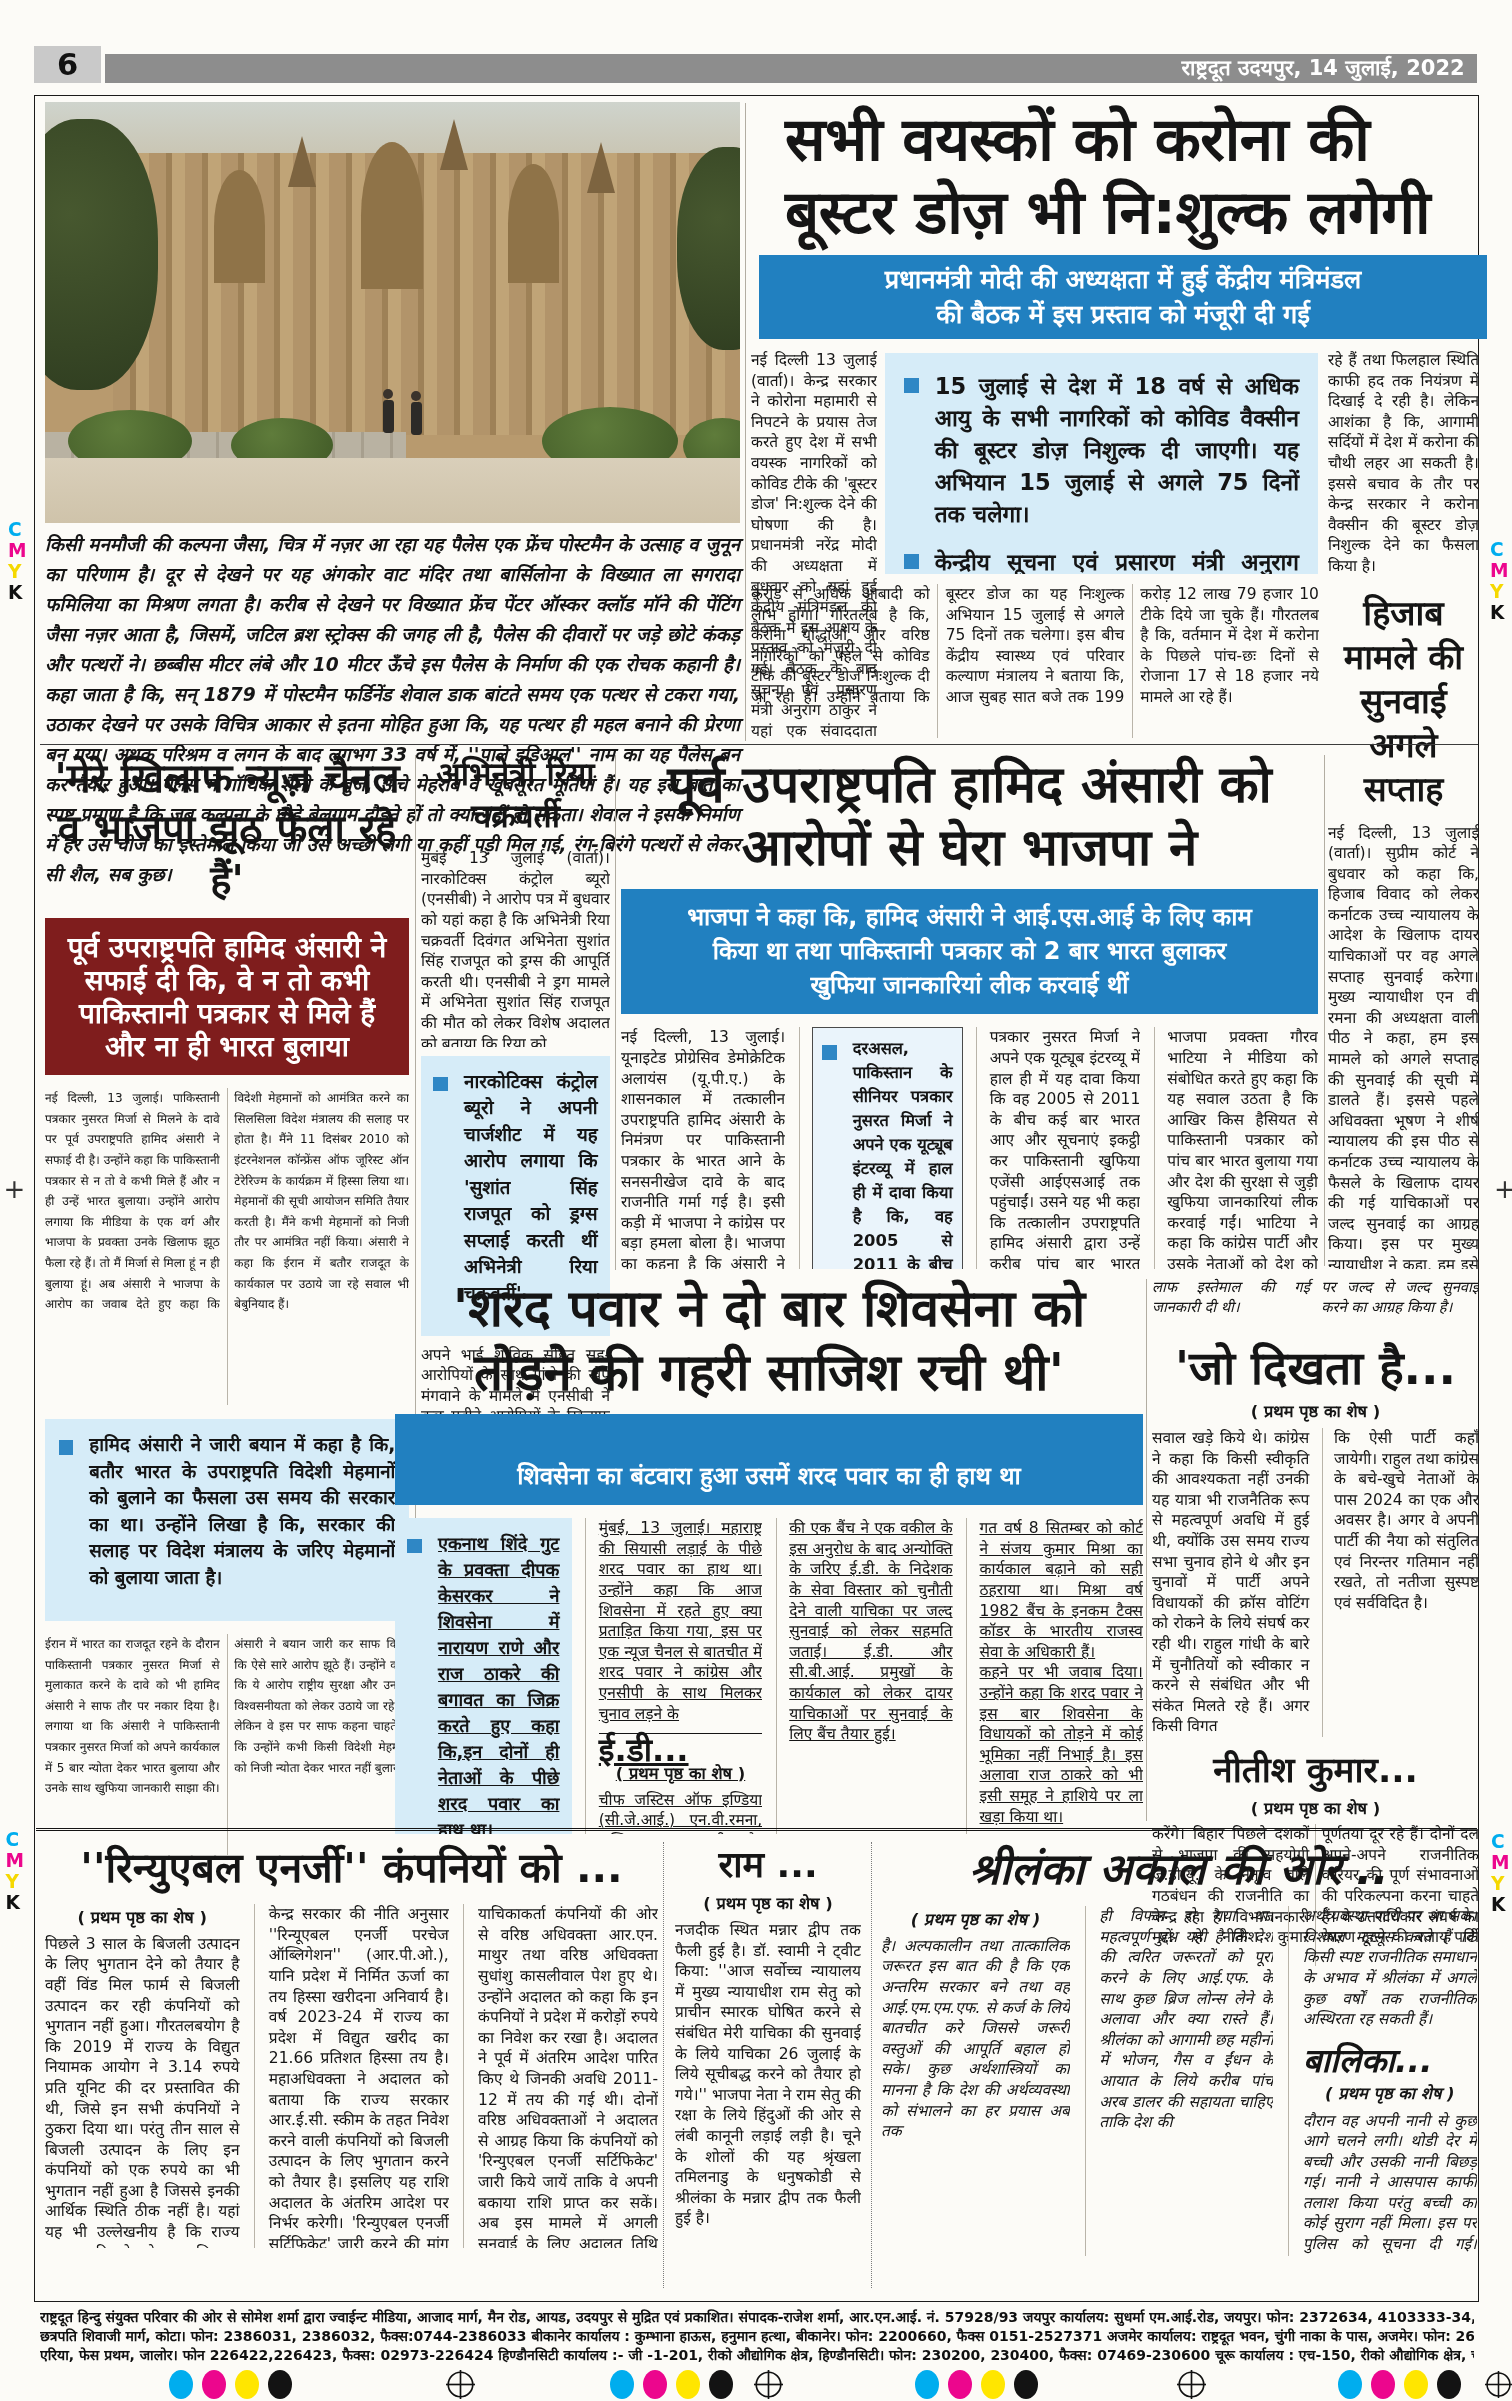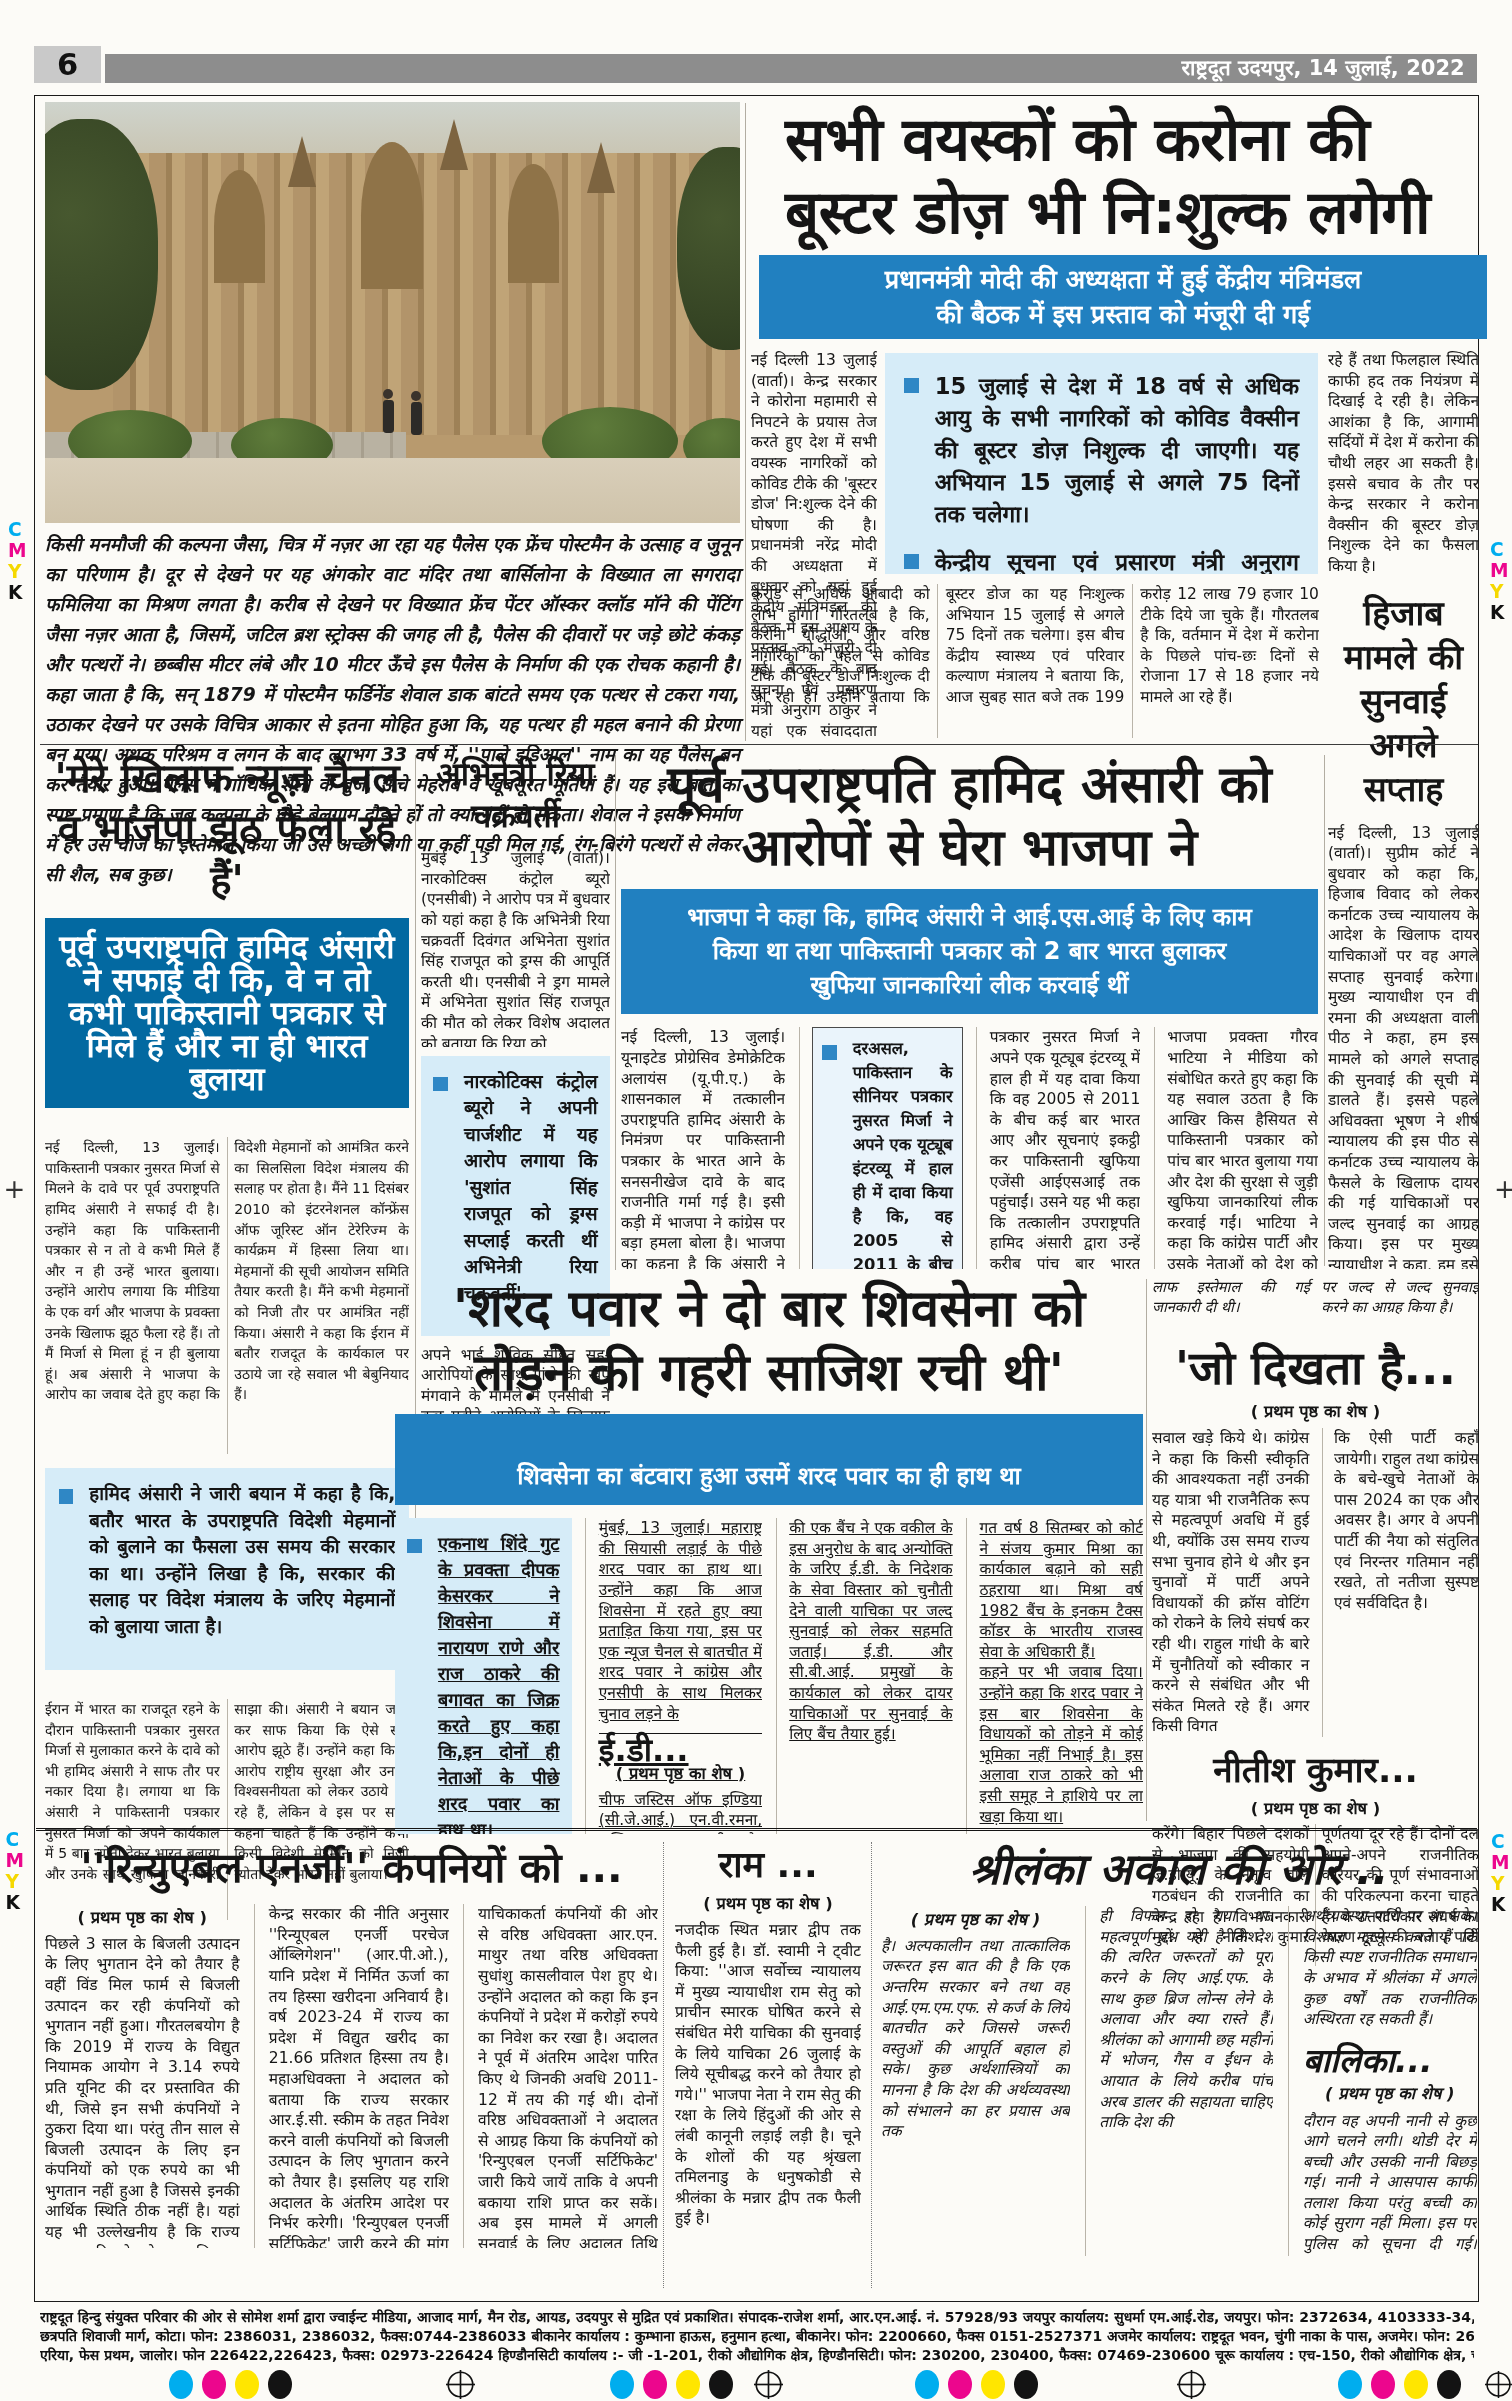--- a/index.html
+++ b/index.html
@@ -42,22 +42,22 @@
   #rail p{margin:0 0 8px 0;}
   #hijab-hl{margin:14.7px 0 11.3px 0;text-align:center;font-size:34px;line-height:44px;font-weight:800;}
   
   .hr{position:absolute;background:#3c3c3c;}
   .vr{position:absolute;width:0.6px;background:#b2ada2;}
   .dotvr{position:absolute;width:0;border-left:1.7px dotted #7c7c7c;}
   #bottomrule{position:absolute;left:36px;top:1828px;width:1441px;height:3.4px;border-top:1.7px solid #141414;border-bottom:0.6px solid #141414;box-sizing:border-box;}
   
   #meri{position:absolute;left:45px;top:753px;width:364px;}
   #meri .hl{text-align:center;font-size:40px;line-height:51px;font-weight:800;margin:0 0 12.4px 0;}
-  #meri .sub{background:#0369a1;color:#fff;text-align:center;font-size:32px;line-height:33px;font-weight:700;padding:12.4px 10.2px;}
-  .b2col{margin-top:29px;column-count:2;column-gap:14.7px;column-rule:0.6px solid #b9b4a9;font-size:14px;line-height:20.6px;text-align:justify;overflow:hidden;}
+  #meri .sub{background:#7f1d1d;color:#fff;text-align:center;font-size:28px;line-height:33px;font-weight:700;padding:12.4px 10.2px;}
+  .b2col{margin-top:13px;column-count:2;column-gap:14.7px;column-rule:0.6px solid #b9b4a9;font-size:12px;line-height:20.6px;text-align:justify;overflow:hidden;}
   #meri .b2col.first{height:317px;}
   #meri .bulletbox{background:#d6ecf8;padding:13.6px;margin-top:13.6px;}
   #meri .bulletbox p{font-size:18.6px;line-height:26.5px;}
   #meri .b2col.second{height:221px;}
   #riya{position:absolute;left:421px;top:753px;width:189px;}
   #riya .hl{text-align:center;font-size:32px;line-height:42px;font-weight:800;margin:0 0 11.3px 0;}
   #riya .body{font-size:15.5px;line-height:20.6px;text-align:justify;height:199px;overflow:hidden;}
   #riya .bulletbox{background:#d6ecf8;padding:12.4px;margin:9px 0;}
   #riya .bulletbox p{font-size:18.6px;line-height:26.5px;}
   #riya .after{font-size:15.5px;line-height:20.6px;text-align:justify;height:124px;overflow:hidden;}

